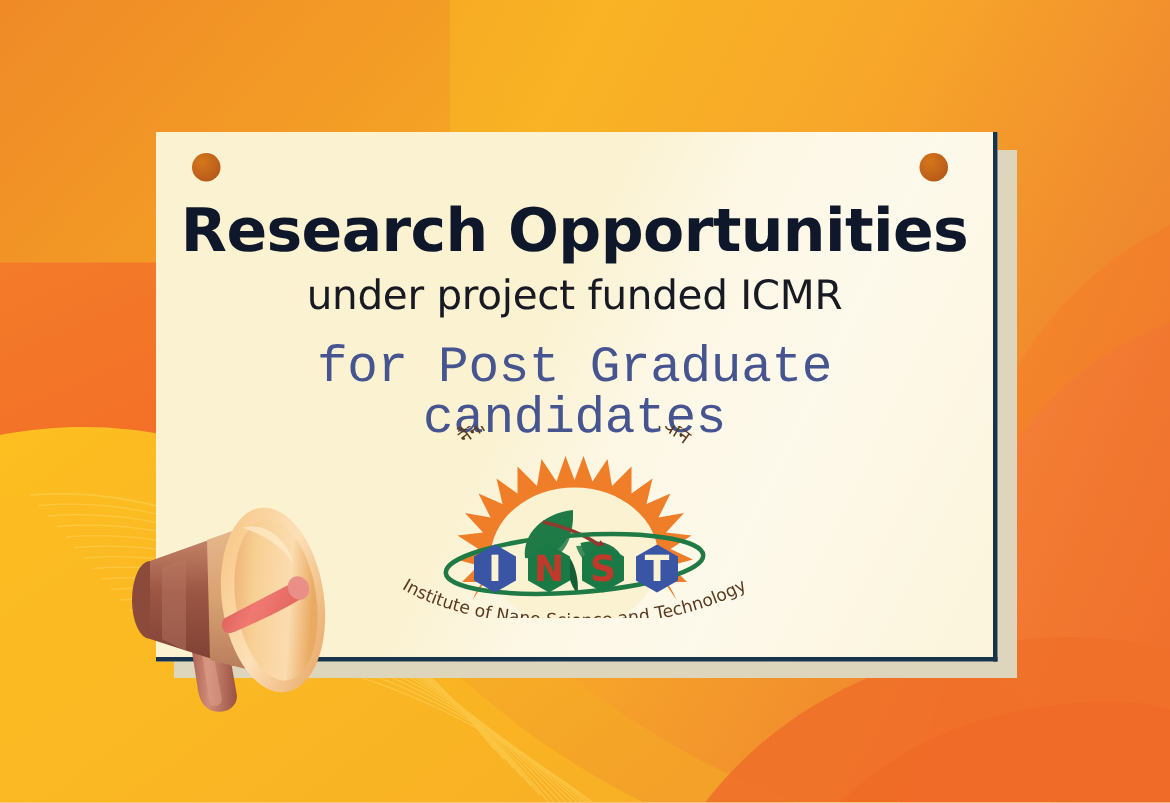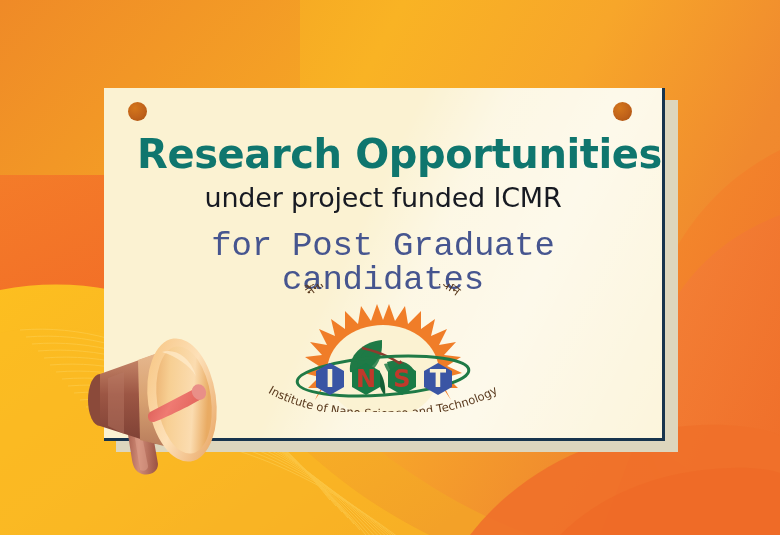--- a/index.html
+++ b/index.html
@@ -85,25 +85,24 @@
   .card-text {
     position: relative;
     z-index: 4;
     text-align: center;
     padding-top: 46px;
   }
   .title {
     font-family: "DejaVu Sans", sans-serif;
     font-size: 40px;
     font-weight: bold;
-    color: #0f766e;
+    color: #0f172a;
     letter-spacing: -0.4px;
     line-height: 1;
     margin: 0;
-    text-align: right;
   }
   .subtitle {
     font-family: "DejaVu Sans", sans-serif;
     font-size: 27px;
     font-weight: normal;
     color: #171a22;
     letter-spacing: -0.2px;
     line-height: 1;
     margin: 10px 0 0 0;
   }

